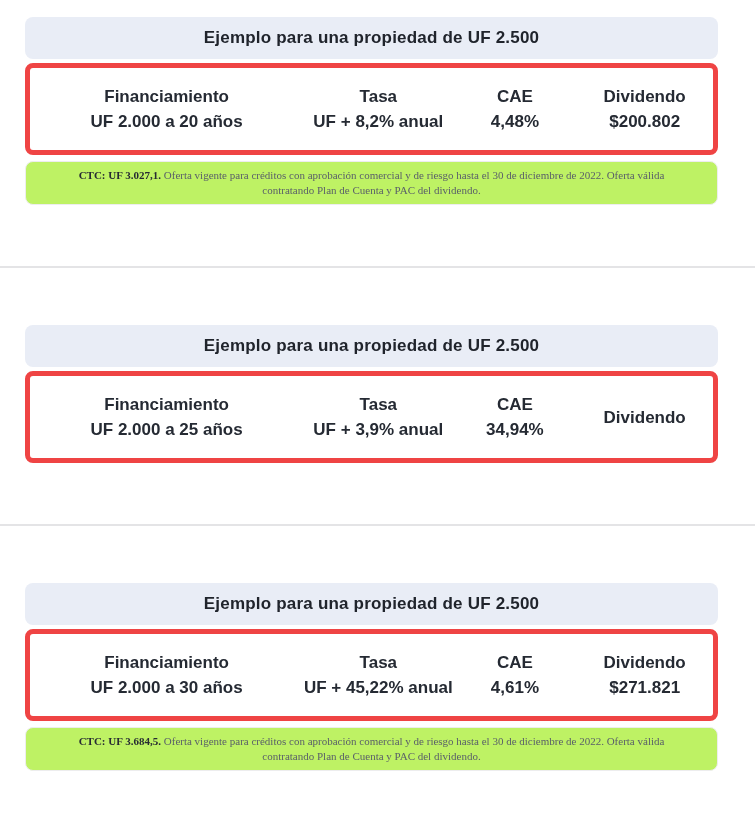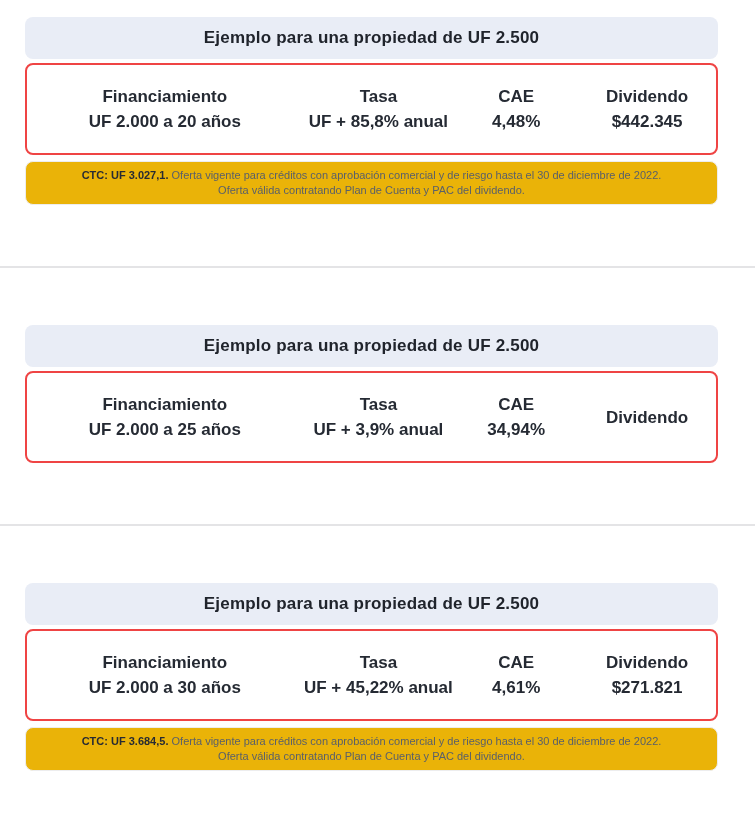--- a/index.html
+++ b/index.html
@@ -27,21 +27,21 @@
   }
   .card-title {
     font-size: 17px;
     font-weight: 700;
     color: #20242c;
     letter-spacing: 0.2px;
   }
 
   .card-body {
     height: 92px;
-    border: 2px solid #ef4444;
+    border: 5px solid #ef4444;
     border-radius: 8px;
     background: #ffffff;
     display: flex;
     align-items: center;
     margin-bottom: 6px;
   }
   .col {
     text-align: center;
     color: #252a33;
     font-size: 17px;
@@ -50,25 +50,26 @@
   }
   .col-financiamiento { width: 40%; }
   .col-tasa { width: 22%; }
   .col-cae { width: 18%; }
   .col-dividendo { width: 20%; }
 
   .card-footnote {
     min-height: 42px;
     border: 1px solid #ededee;
     border-radius: 8px;
-    background: #eab308;
+    background: #bef264;
     display: flex;
     align-items: center;
     justify-content: center;
     padding: 6px 45px;
+    font-family: Liberation Serif, serif;
   }
   .footnote-text {
     font-size: 11px;
     line-height: 15px;
     text-align: center;
     color: #5a6069;
   }
   .footnote-text strong {
     color: #272b33;
     font-weight: 700;
@@ -88,29 +89,29 @@
   <header class="card-header">
     <h2 class="card-title">Ejemplo para una propiedad de UF 2.500</h2>
   </header>
   <div class="card-body">
     <div class="col col-financiamiento">
       <div>Financiamiento</div>
       <div>UF 2.000 a 20 años</div>
     </div>
     <div class="col col-tasa">
       <div>Tasa</div>
-      <div>UF + 85,8% anual</div>
+      <div>UF + 8,2% anual</div>
     </div>
     <div class="col col-cae">
       <div>CAE</div>
       <div>4,48%</div>
     </div>
     <div class="col col-dividendo">
       <div>Dividendo</div>
-      <div>$442.345</div>
+      <div>$200.802</div>
     </div>
   </div>
   <footer class="card-footnote">
     <p class="footnote-text"><strong>CTC: UF 3.027,1.</strong> <span>Oferta vigente para créditos con aprobación comercial y de riesgo hasta el 30 de diciembre de 2022. Oferta válida contratando Plan de Cuenta y PAC del dividendo.</span></p>
   </footer>
 </section>
 
 <hr class="divider">
 
 <section class="card">

